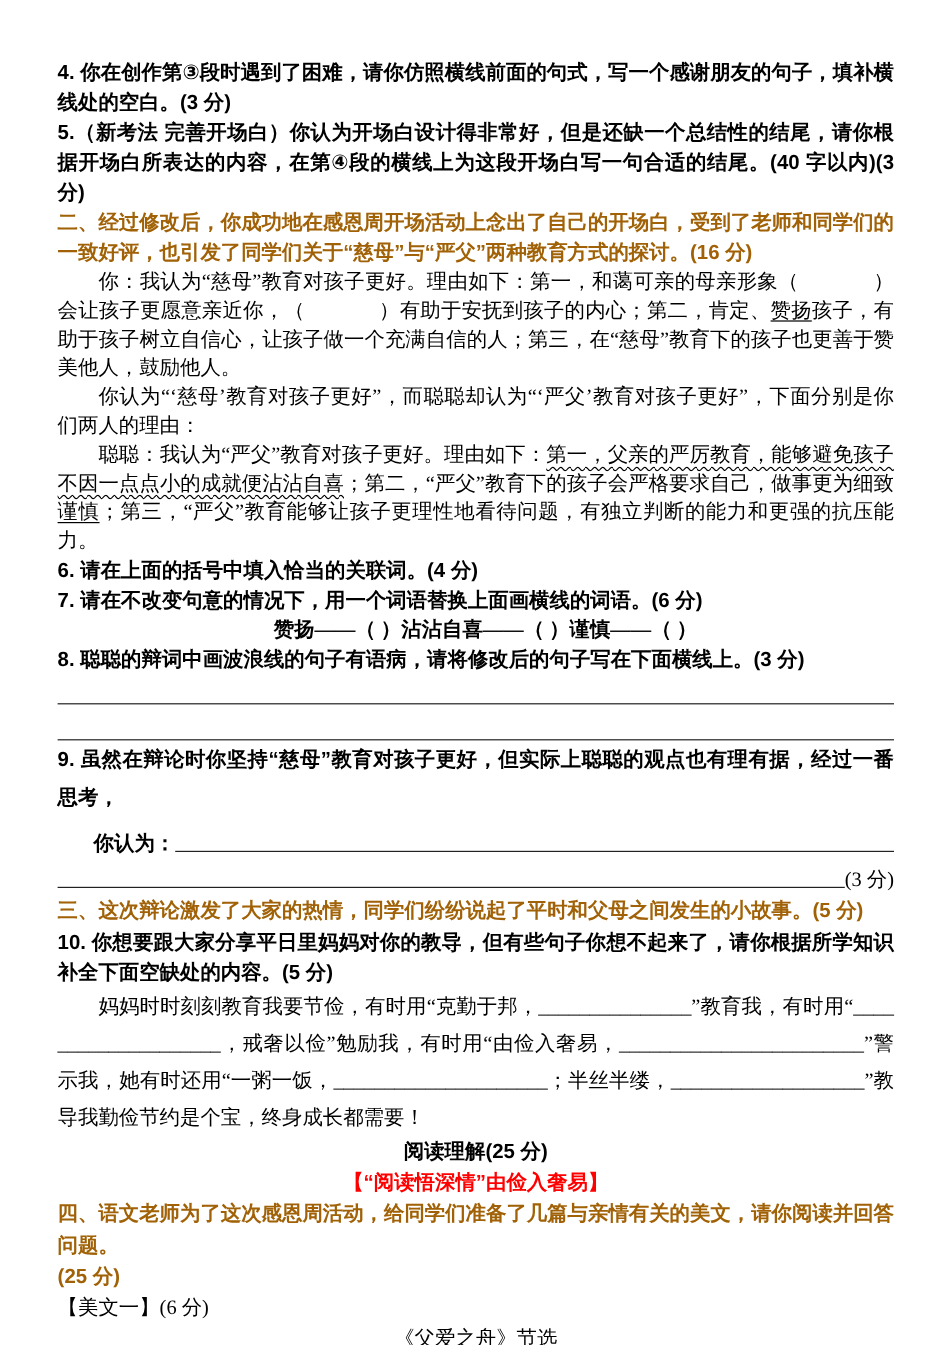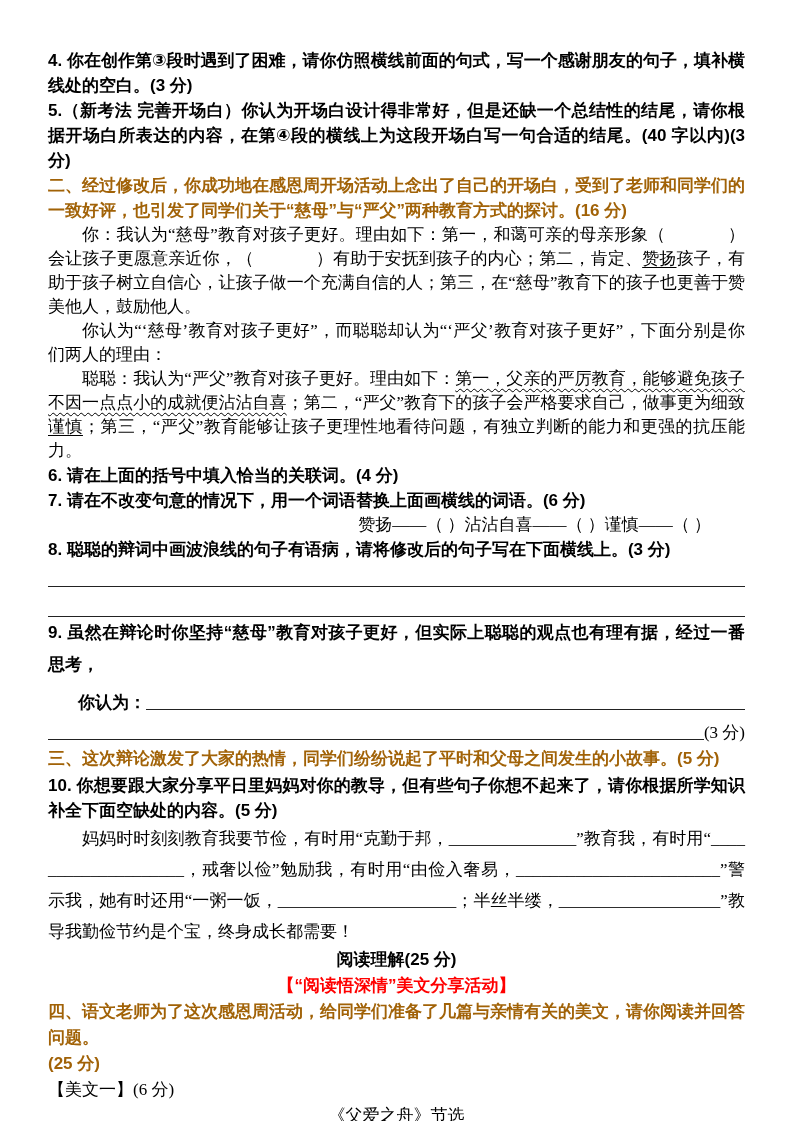--- a/index.html
+++ b/index.html
@@ -11,22 +11,22 @@
   .page p{margin:0;text-align:justify;white-space:pre-wrap;}
   .stem{font-family:"Liberation Sans","DejaVu Sans",sans-serif;font-weight:700;line-height:25px;}
   .body{font-family:"Liberation Serif","DejaVu Serif",serif;font-weight:400;line-height:24px;margin-top:44px;}
   .indent{text-indent:2em;}
   .blue{color:#a16207;}
   .red{color:#ff0000;}
   .center{text-align:left;text-align-last:center;}
   .ul{text-decoration:underline;text-underline-offset:3px;}
   .wavy{text-decoration-line:underline;text-decoration-style:wavy;text-decoration-thickness:1px;text-underline-offset:4px;}
   .mb12{margin-bottom:12px;} .mb8{margin-bottom:8px;} .mb6{margin-bottom:6px;} .mt4{margin-top:4px;} .mt2{margin-top:2px;}
-  .q7row{display:flex;justify-content:flex-end;line-height:24px;padding:0 34px 0 50px;
-         font-family:"Liberation Serif","DejaVu Serif",serif;}
+  .q7row{display:flex;justify-content:center;line-height:24px;padding:0 34px 0 50px;
+         font-family:"Liberation Serif","DejaVu Serif",serif;font-weight:bold;}
   .ansline{border-bottom:1.3px solid #222;}
   .ansline.first{height:24px;} .ansline.second{height:29px;}
   .q9stem{line-height:32px;}
   .row{display:flex;align-items:flex-end;}
   .rowA{height:34px;margin-left:30px;} .rowB{height:30px;}
   .fillline{flex:1;height:0;border-bottom:1.3px solid #222;margin-bottom:5px;}
   .sec3{line-height:28px;margin-top:4px;}
   .fillpara{line-height:31px;word-break:break-all;}
   .ctitle{font-family:"Liberation Sans","DejaVu Sans",sans-serif;font-weight:700;line-height:26px;}
   .sec4{line-height:26px;}
@@ -77,21 +77,21 @@
   </div>
 
   <p class="stem blue sec3">三、这次辩论激发了大家的热情，同学们纷纷说起了平时和父母之间发生的小故事。(5 分)</p>
 
   <p class="stem">10. 你想要跟大家分享平日里妈妈对你的教导，但有些句子你想不起来了，请你根据所学知识补全下面空缺处的内容。(5 分)</p>
 
   <p class="body indent fillpara">妈妈时时刻刻教育我要节俭，有时用“克勤于邦，_______________”教育我，有时用“____________________，戒奢以俭”勉励我，有时用“由俭入奢易，________________________”警示我，她有时还用“一粥一饭，_____________________；半丝半缕，___________________”教导我勤俭节约是个宝，终身成长都需要！</p>
 
   <p class="ctitle center mt4">阅读理解(25 分)</p>
 
-  <p class="ctitle center red mt2">【“阅读悟深情”美文分享活动】</p>
+  <p class="ctitle center red mt2">【“阅读悟深情”由俭入奢易】</p>
 
   <p class="stem blue sec4">四、语文老师为了这次感恩周活动，给同学们准备了几篇与亲情有关的美文，请你阅读并回答问题。
 (25 分)</p>
 
   <p class="body essay mt2">【美文一】(6 分)</p>
 
   <p class="body essay center mt2">《父爱之舟》节选</p>
 
 </div>
 

